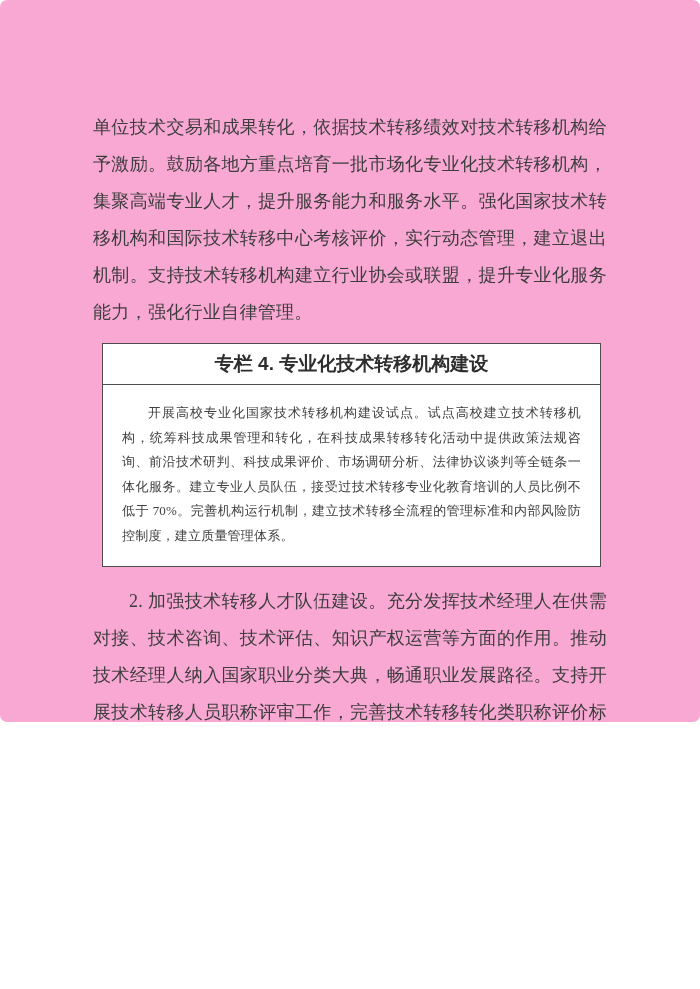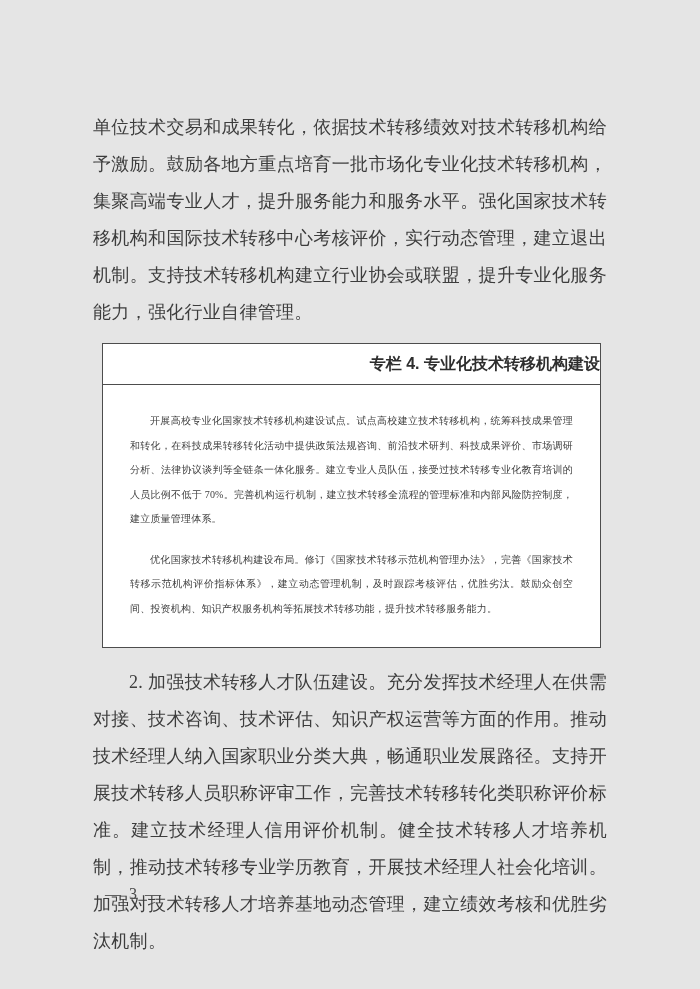--- a/index.html
+++ b/index.html
@@ -3,24 +3,25 @@
 <meta charset="utf-8">
 <style>
   html, body {
     margin: 0;
     padding: 0;
     background: #ffffff;
   }
   .page {
     position: relative;
     width: 700px;
-    height: 989px;
-    background: #e5e5e5;
+    height: 722px;
+    background: #f9a8d4;
     overflow: hidden;
     font-family: "Liberation Serif", "DejaVu Serif", serif;
+    border-radius: 7px;
   }
   .content {
     position: absolute;
     left: 93px;
     top: 109px;
     width: 514px;
   }
   .para {
     margin: 0;
     font-size: 18px;
@@ -39,33 +40,33 @@
     margin-top: 12px;
     margin-left: 9px;
     width: 499px;
     border: 1.5px solid #4d4d4d;
     box-sizing: border-box;
     background: #ffffff;
   }
   .box-title {
     height: 40px;
     line-height: 40px;
-    text-align: right;
+    text-align: center;
     font-family: "Liberation Sans", "DejaVu Sans", sans-serif;
     font-weight: bold;
-    font-size: 16px;
+    font-size: 19px;
     color: #2e2e2e;
     border-bottom: 1.5px solid #4d4d4d;
   }
   .box-body {
     padding: 8px 11px 10px 11px;
   }
   .box-para {
-    margin: 16px;
-    font-size: 10px;
+    margin: 8px;
+    font-size: 13px;
     line-height: 24.5px;
     letter-spacing: 0.2px;
     color: #404040;
     text-align: justify;
     text-indent: 2em;
   }
   .page-number {
     position: absolute;
     left: 105px;
     top: 885px;
@@ -80,21 +81,20 @@
 
 <div class="page">
   <div class="content">
 
     <p class="para">单位技术交易和成果转化，依据技术转移绩效对技术转移机构给予激励。鼓励各地方重点培育一批市场化专业化技术转移机构，集聚高端专业人才，提升服务能力和服务水平。强化国家技术转移机构和国际技术转移中心考核评价，实行动态管理，建立退出机制。支持技术转移机构建立行业协会或联盟，提升专业化服务能力，强化行业自律管理。</p>
 
     <div class="callout-box">
       <div class="box-title">专栏 4. 专业化技术转移机构建设</div>
       <div class="box-body">
         <p class="box-para">开展高校专业化国家技术转移机构建设试点。试点高校建立技术转移机构，统筹科技成果管理和转化，在科技成果转移转化活动中提供政策法规咨询、前沿技术研判、科技成果评价、市场调研分析、法律协议谈判等全链条一体化服务。建立专业人员队伍，接受过技术转移专业化教育培训的人员比例不低于 70%。完善机构运行机制，建立技术转移全流程的管理标准和内部风险防控制度，建立质量管理体系。</p>
-        <p class="box-para">优化国家技术转移机构建设布局。修订《国家技术转移示范机构管理办法》，完善《国家技术转移示范机构评价指标体系》，建立动态管理机制，及时跟踪考核评估，优胜劣汰。鼓励众创空间、投资机构、知识产权服务机构等拓展技术转移功能，提升技术转移服务能力。</p>
       </div>
     </div>
 
     <p class="para indent second">2. 加强技术转移人才队伍建设。充分发挥技术经理人在供需对接、技术咨询、技术评估、知识产权运营等方面的作用。推动技术经理人纳入国家职业分类大典，畅通职业发展路径。支持开展技术转移人员职称评审工作，完善技术转移转化类职称评价标准。建立技术经理人信用评价机制。健全技术转移人才培养机制，推动技术转移专业学历教育，开展技术经理人社会化培训。加强对技术转移人才培养基地动态管理，建立绩效考核和优胜劣汰机制。</p>
 
   </div>
 
   <div class="page-number">— 3 —</div>
 </div>
 

